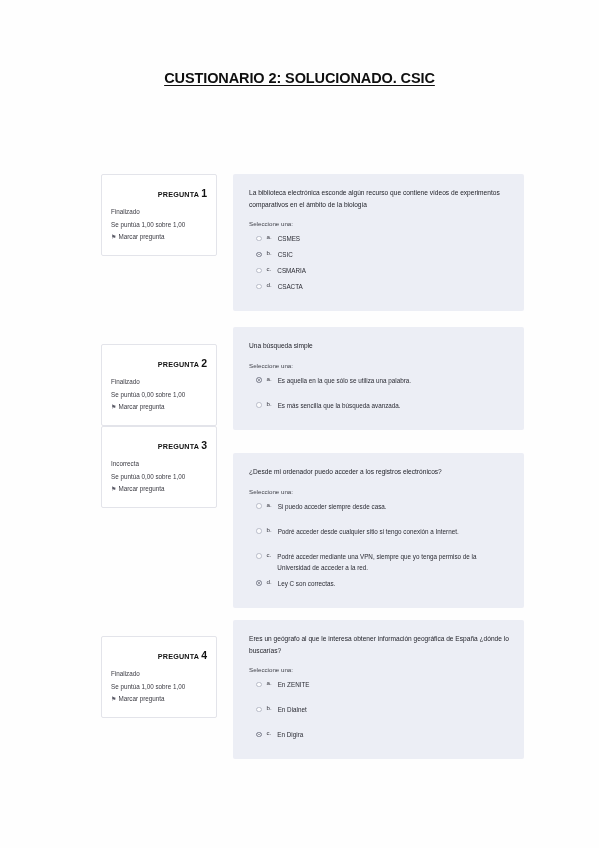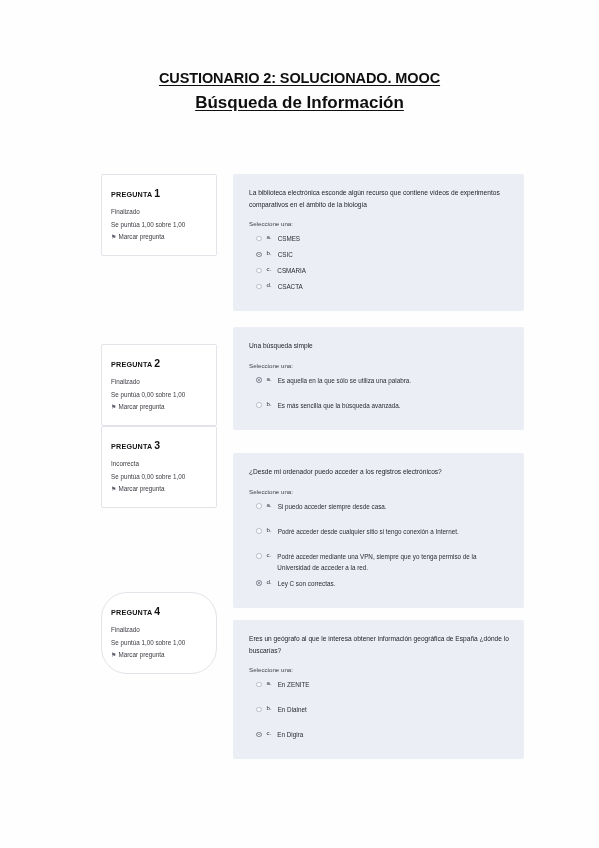--- a/index.html
+++ b/index.html
@@ -66,20 +66,21 @@
     padding: 12px 9px 11px 9px;
     box-sizing: border-box;
   }
   .info-head {
     font-size: 7.2px;
     font-weight: bold;
     color: #121212;
     letter-spacing: 0.2px;
     margin-bottom: 7px;
     filter: blur(0.35px);
+    text-align: right;
   }
   .info-head .qnum {
     font-size: 10.5px;
     font-weight: bold;
     letter-spacing: 0;
   }
   .info-line {
     font-size: 6.3px;
     color: #3a3a42;
     line-height: 12.5px;
@@ -153,22 +154,21 @@
     margin-left: 6px;
     filter: blur(0.4px);
   }
 </style>
 </head>
 <body>
 
 <div class="page">
 
   <div class="title-block">
-    <div class="title-line1">CUSTIONARIO 2: SOLUCIONADO. MOOC</div>
-    <div class="title-line2">Búsqueda de Información</div>
+    <div class="title-line1">CUSTIONARIO 2: SOLUCIONADO. CSIC</div>
   </div>
 
   <div class="qrow">
 
     <div class="info-card" style="top:174px;">
       <div class="info-head">
         <span>PREGUNTA</span>
         <span class="qnum">1</span>
       </div>
       <div class="info-line">Finalizado</div>
@@ -266,21 +266,21 @@
       <div class="opt">
         <span class="radio checked"></span>
         <span class="opt-letter">d.</span>
         <span class="opt-text">Ley C son correctas.</span>
       </div>
     </div>
   </div>
 
   <div class="qrow">
 
-    <div class="info-card" style="top:592px;border-radius:26px;">
+    <div class="info-card" style="top:636px;">
       <div class="info-head">
         <span>PREGUNTA</span>
         <span class="qnum">4</span>
       </div>
       <div class="info-line">Finalizado</div>
       <div class="info-line">Se puntúa 1,00 sobre 1,00</div>
       <div class="info-line flag">Marcar pregunta</div>
     </div>
 
     <div class="qpanel" style="top:620px;">

